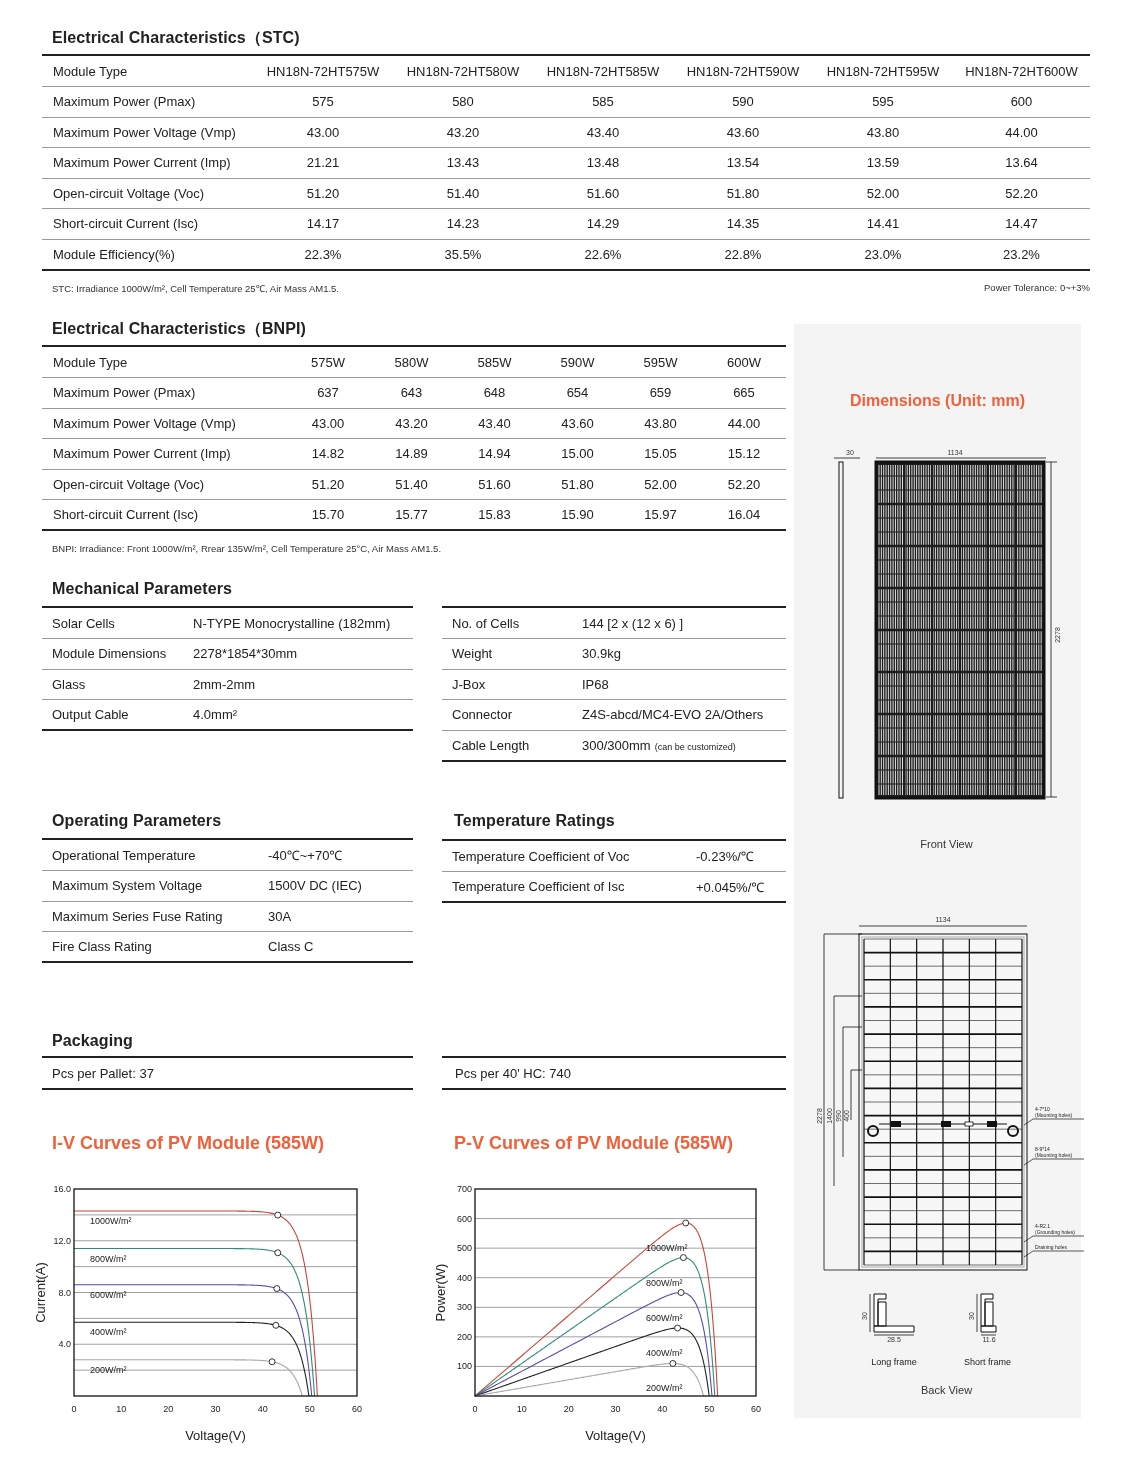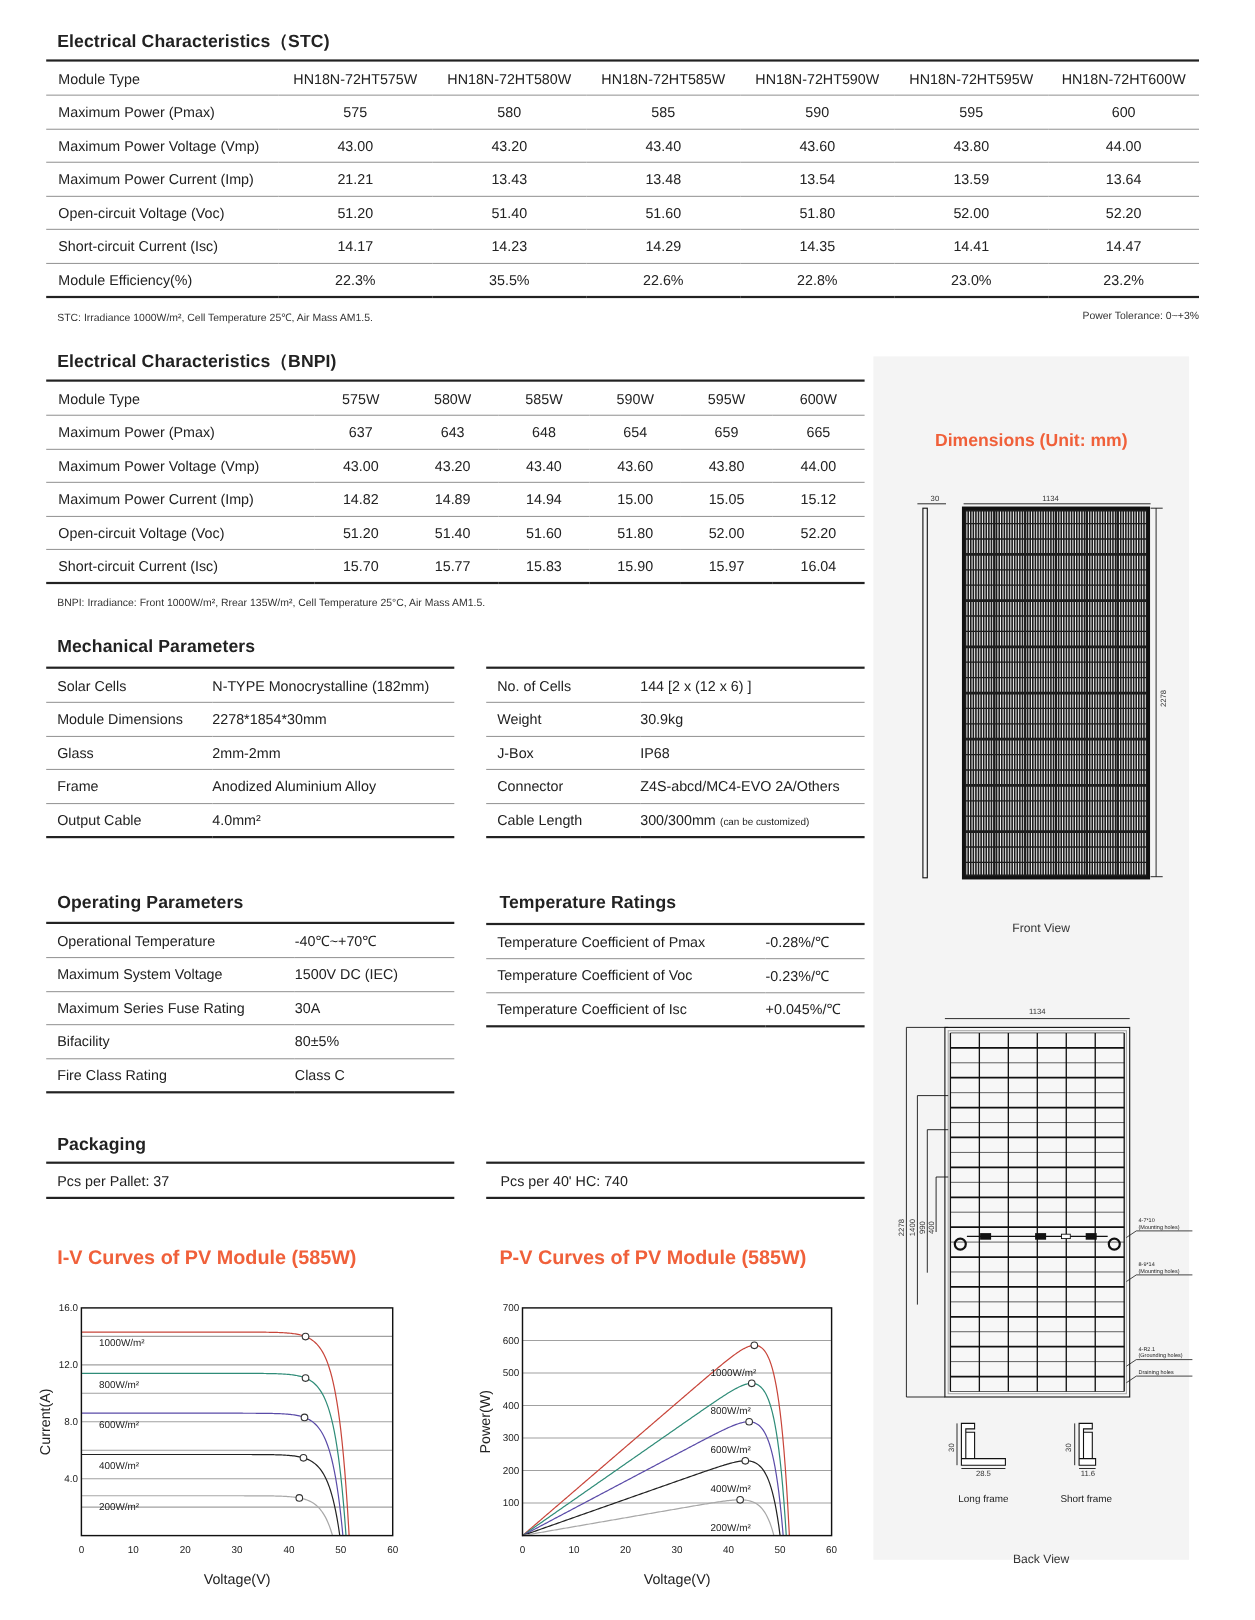--- a/index.html
+++ b/index.html
@@ -191,24 +191,20 @@
       </tr>
       <tr>
         <td class="k label">Module Dimensions</td>
         <td><span>2278*1854*30mm</span></td>
       </tr>
       <tr>
         <td class="k label">Glass</td>
         <td><span>2mm-2mm</span></td>
       </tr>
       <tr>
-        <td class="k label">Frame</td>
-        <td><span>Anodized Aluminium Alloy</span></td>
-      </tr>
-      <tr>
         <td class="k label">Output Cable</td>
         <td><span>4.0mm²</span></td>
       </tr>
     </tbody>
 </table>
 <div class="topline" style="left:442px; top:606px; width:344px;"></div>
 <table class="tbl kv" id="mech-right" style="left:442px; top:608px; width:344px;">
   <colgroup>
       <col style="width:140px">
       <col style="width:204px">
@@ -251,42 +247,34 @@
       </tr>
       <tr>
         <td class="k label">Maximum System Voltage</td>
         <td><span>1500V  DC (IEC)</span></td>
       </tr>
       <tr>
         <td class="k label">Maximum  Series Fuse Rating</td>
         <td><span>30A</span></td>
       </tr>
       <tr>
-        <td class="k label">Bifacility</td>
-        <td><span>80±5%</span></td>
-      </tr>
-      <tr>
         <td class="k label">Fire Class Rating</td>
         <td><span>Class C</span></td>
       </tr>
     </tbody>
 </table>
 
 <div class="sec-title" style="left:454px; top:812px;">Temperature Ratings</div>
 <div class="topline" style="left:442px; top:839px; width:344px;"></div>
 <table class="tbl kv" id="temp-table" style="left:442px; top:841px; width:344px;">
   <colgroup>
       <col style="width:254px">
       <col style="width:90px">
     </colgroup>
   <tbody id="temp-body">
-      <tr>
-        <td class="k label">Temperature Coefficient of Pmax</td>
-        <td><span>-0.28%/℃</span></td>
-      </tr>
       <tr>
         <td class="k label">Temperature Coefficient of Voc</td>
         <td><span>-0.23%/℃</span></td>
       </tr>
       <tr>
         <td class="k label">Temperature Coefficient of Isc</td>
         <td><span>+0.045%/℃</span></td>
       </tr>
     </tbody>
 </table>
@@ -581,13 +569,13 @@
     <line x1="24" x2="64" y1="47" y2="47" stroke="#111" stroke-width="0.8"></line>
     <text x="44" y="54" text-anchor="middle" class="dim-text">28.5</text>
     <path d="M131 6 h12 v5 h-8 v27 h-4 z M135 14 h8 v24 h-8 z M131 38 h15 v6 h-15 z" fill="#fff" stroke="#111" stroke-width="1"></path>
     <line x1="127" x2="127" y1="6" y2="44" stroke="#111" stroke-width="0.8"></line>
     <text x="0" y="0" transform="translate(124,28) rotate(-90)" text-anchor="middle" class="dim-text">30</text>
     <line x1="131" x2="146" y1="47" y2="47" stroke="#111" stroke-width="0.8"></line>
     <text x="139" y="54" text-anchor="middle" class="dim-text">11.6</text>
   </svg>
 <div class="abs" style="left:862px; width:64px; text-align:center; top:1357px; font-size:9px; color:#222;">Long frame</div>
 <div class="abs" style="left:964px; width:64px; top:1357px; font-size:9px; color:#222;">Short frame</div>
-<div class="abs" style="left:794px; width:305px; text-align:center; top:1384px; font-size:11px; color:#333;margin-top:28px;">Back View</div>
+<div class="abs" style="left:794px; width:305px; text-align:center; top:1384px; font-size:11px; color:#333;">Back View</div>
 
 </body></html>

